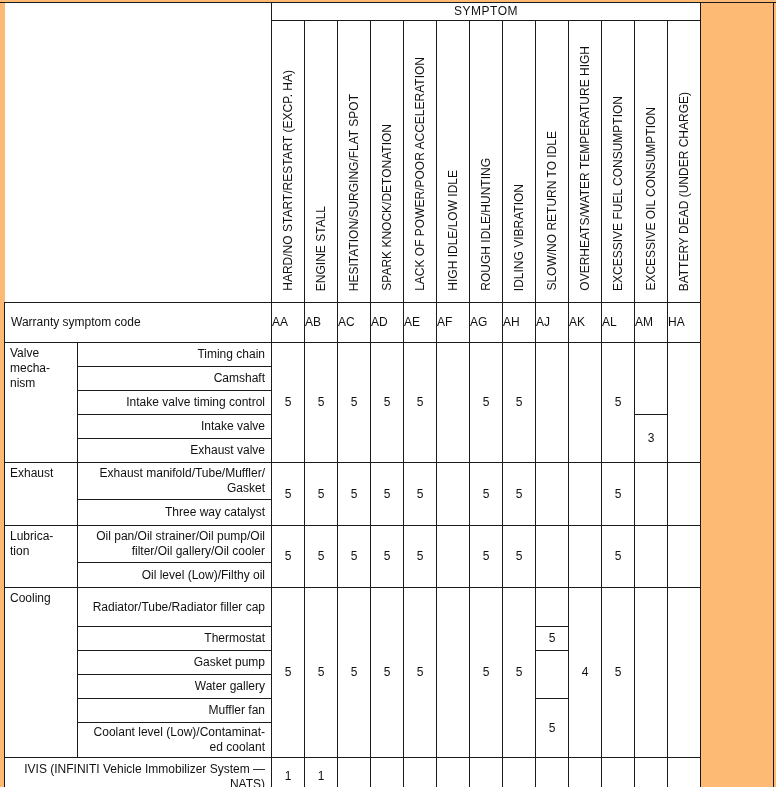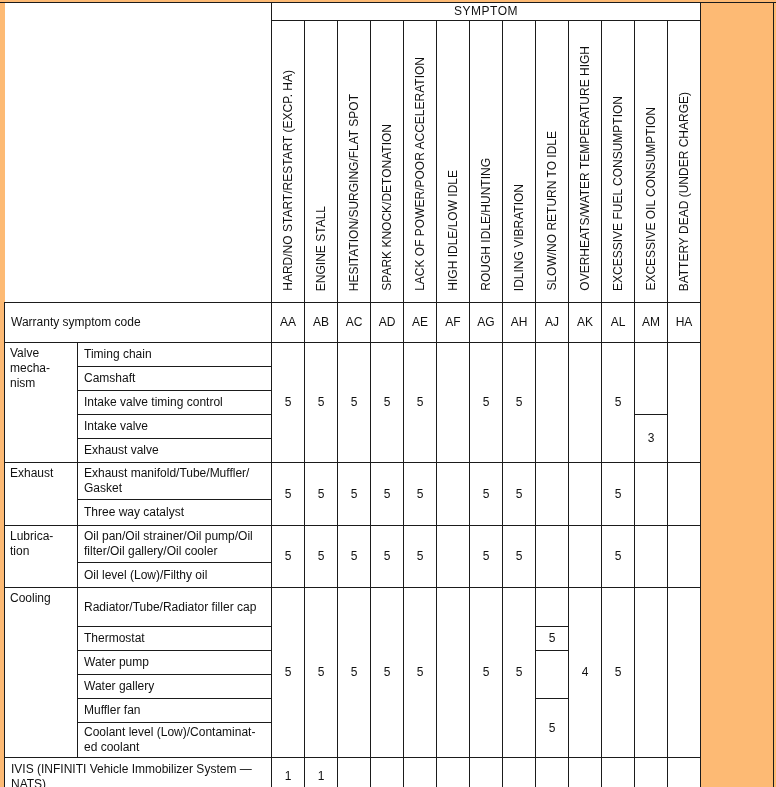--- a/index.html
+++ b/index.html
@@ -38,23 +38,23 @@
   td.title { text-align: center; letter-spacing: 0.5px; }
   td.symh  { vertical-align: bottom; text-align: center; padding-bottom: 7px; }
   td.symh span {
     display: inline-block;
     writing-mode: vertical-rl;
     transform: rotate(180deg);
     white-space: nowrap;
     font-size: 12px;
   }
   td.wlabel { padding: 12px 6px; }
-  td.code   { text-align: center; }
+  td.code   { text-align: left; }
   td.cat    { vertical-align: top; padding: 3px 5px; white-space: pre-line; margin-top: 48px; }
-  td.comp   { padding: 2px 6px; white-space: pre-line; }
+  td.comp   { padding: 2px 6px; white-space: pre-line; text-align: right; }
   td.val    { text-align: center; }
 
   tr.h-title { height: 18px; }
   tr.h-vert  { height: 282px; }
   tr.h-codes { height: 25px; }
   tr.r24 { height: 24px; }
   tr.r25 { height: 25px; }
   tr.r26 { height: 26px; }
   tr.r31 { height: 31px; }
   tr.r37 { height: 37px; }
@@ -219,21 +219,21 @@
       <td class="val" rowspan="6">4</td>
       <td class="val" rowspan="6">5</td>
       <td class="val" rowspan="6"></td>
       <td class="val" rowspan="6"></td>
     </tr>
     <tr class="r24">
       <td class="comp">Thermostat</td>
       <td class="val">5</td>
     </tr>
     <tr class="r24">
-      <td class="comp">Water pump</td>
+      <td class="comp">Gasket pump</td>
       <td class="val" rowspan="2"></td>
     </tr>
     <tr class="r24">
       <td class="comp">Water gallery</td>
     </tr>
     <tr class="r24">
       <td class="comp">Muffler fan</td>
       <td class="val" rowspan="2">5</td>
     </tr>
     <tr class="r31">

